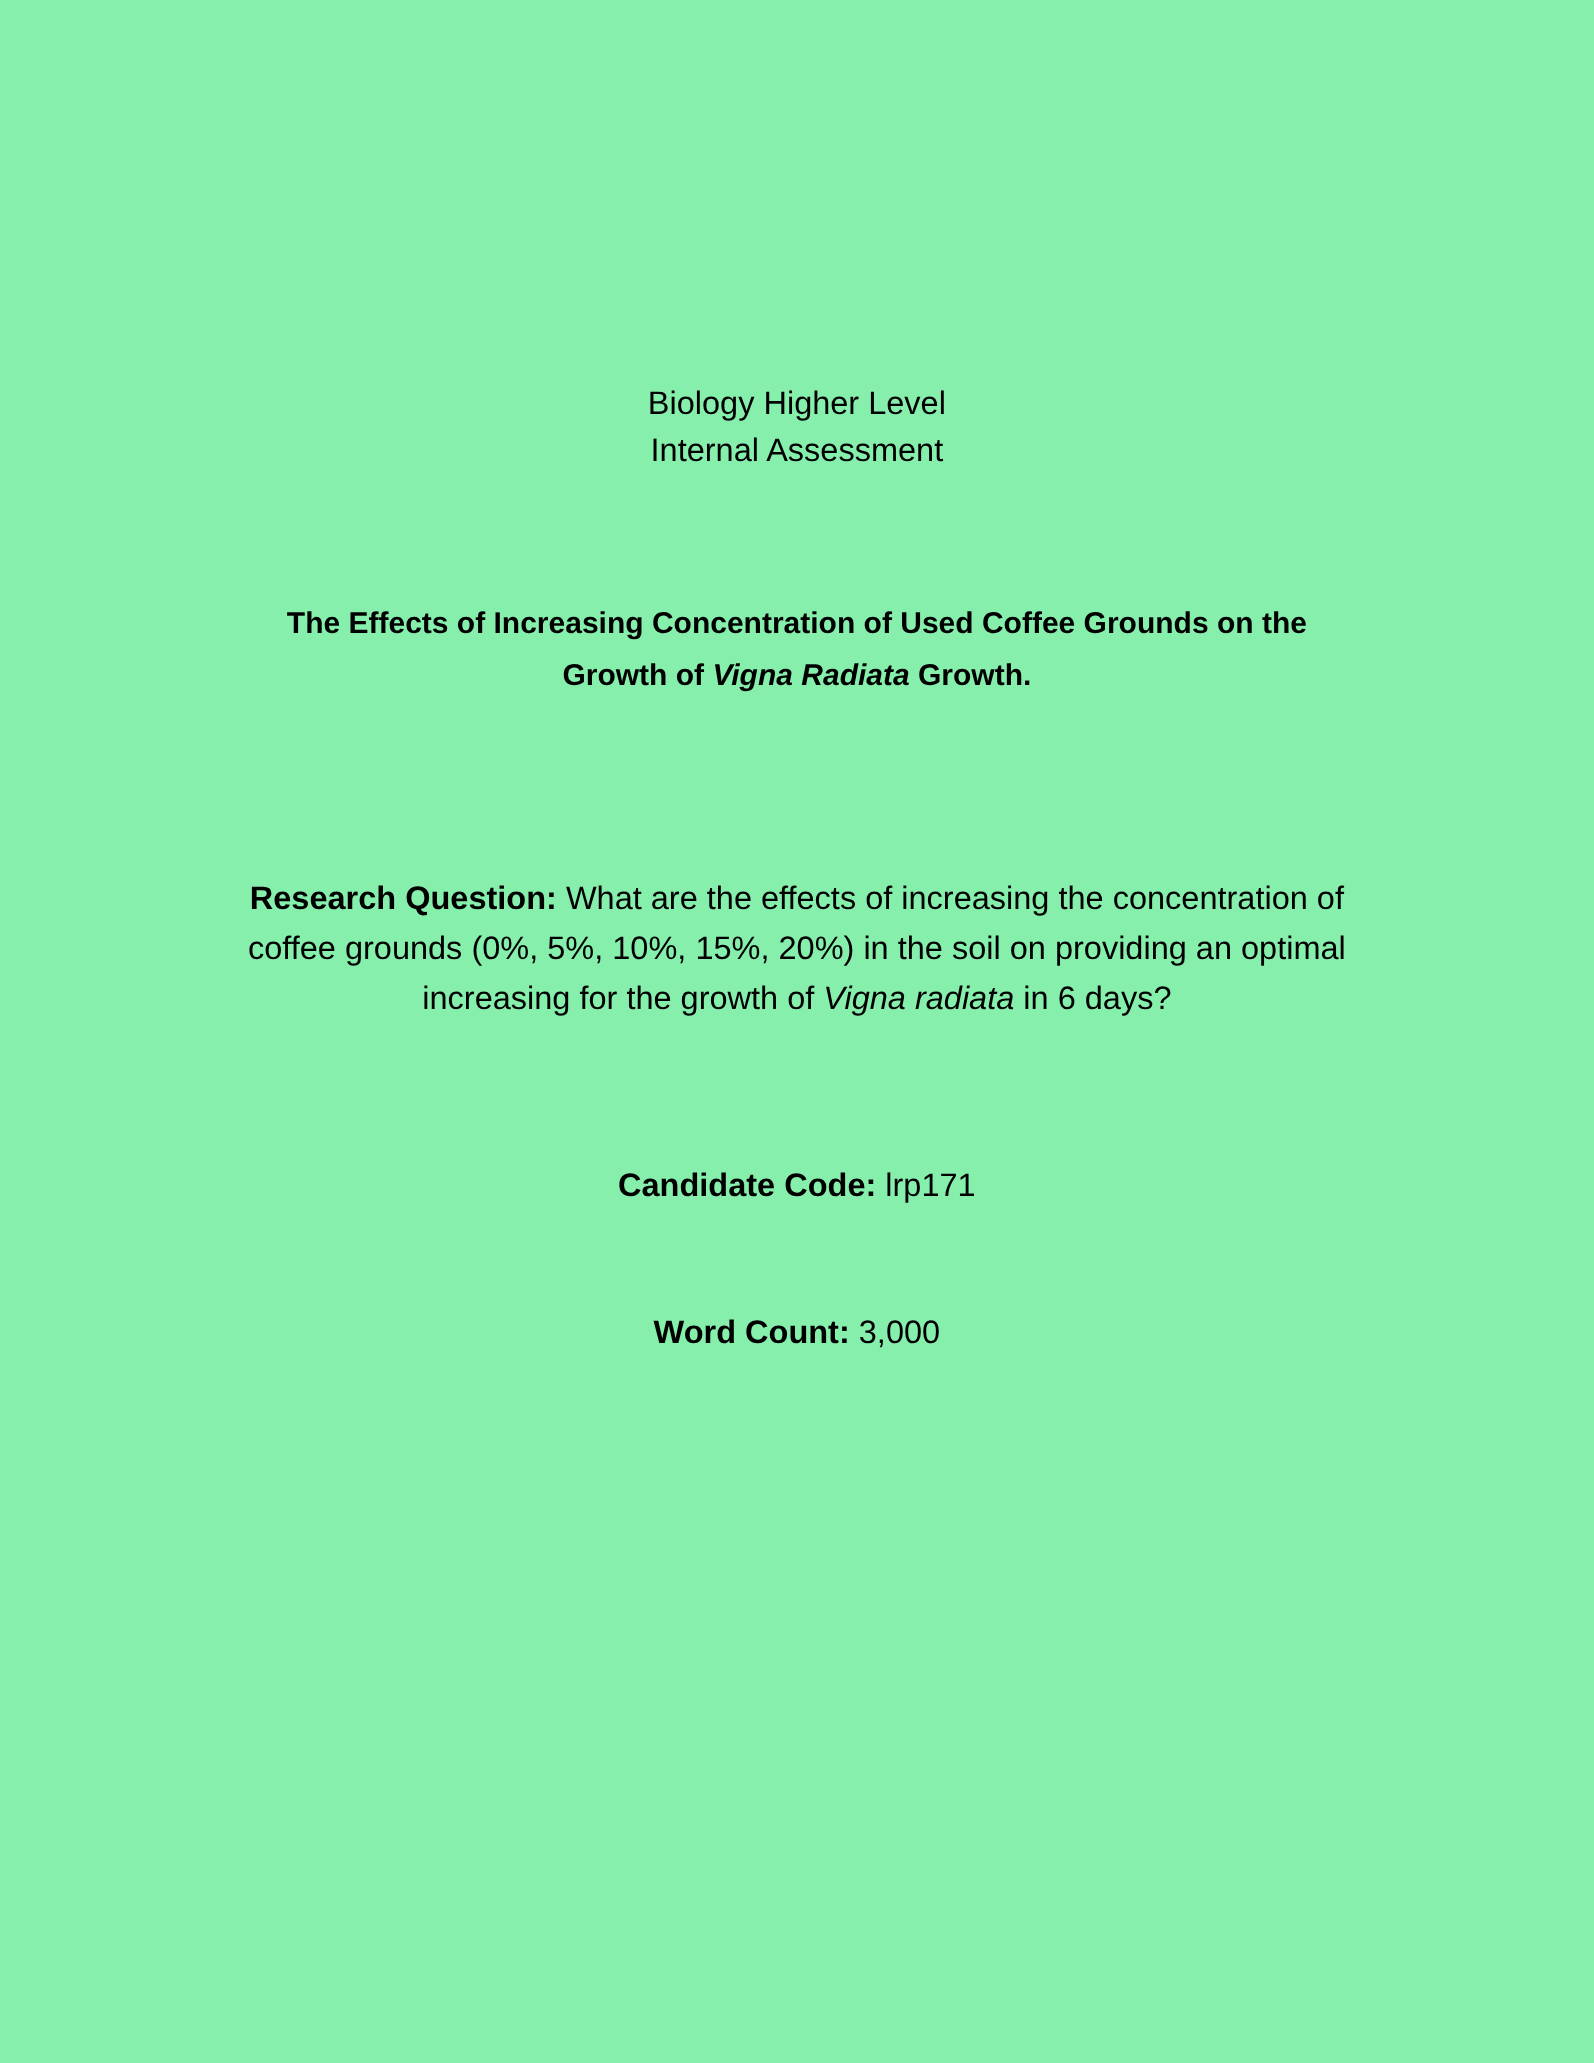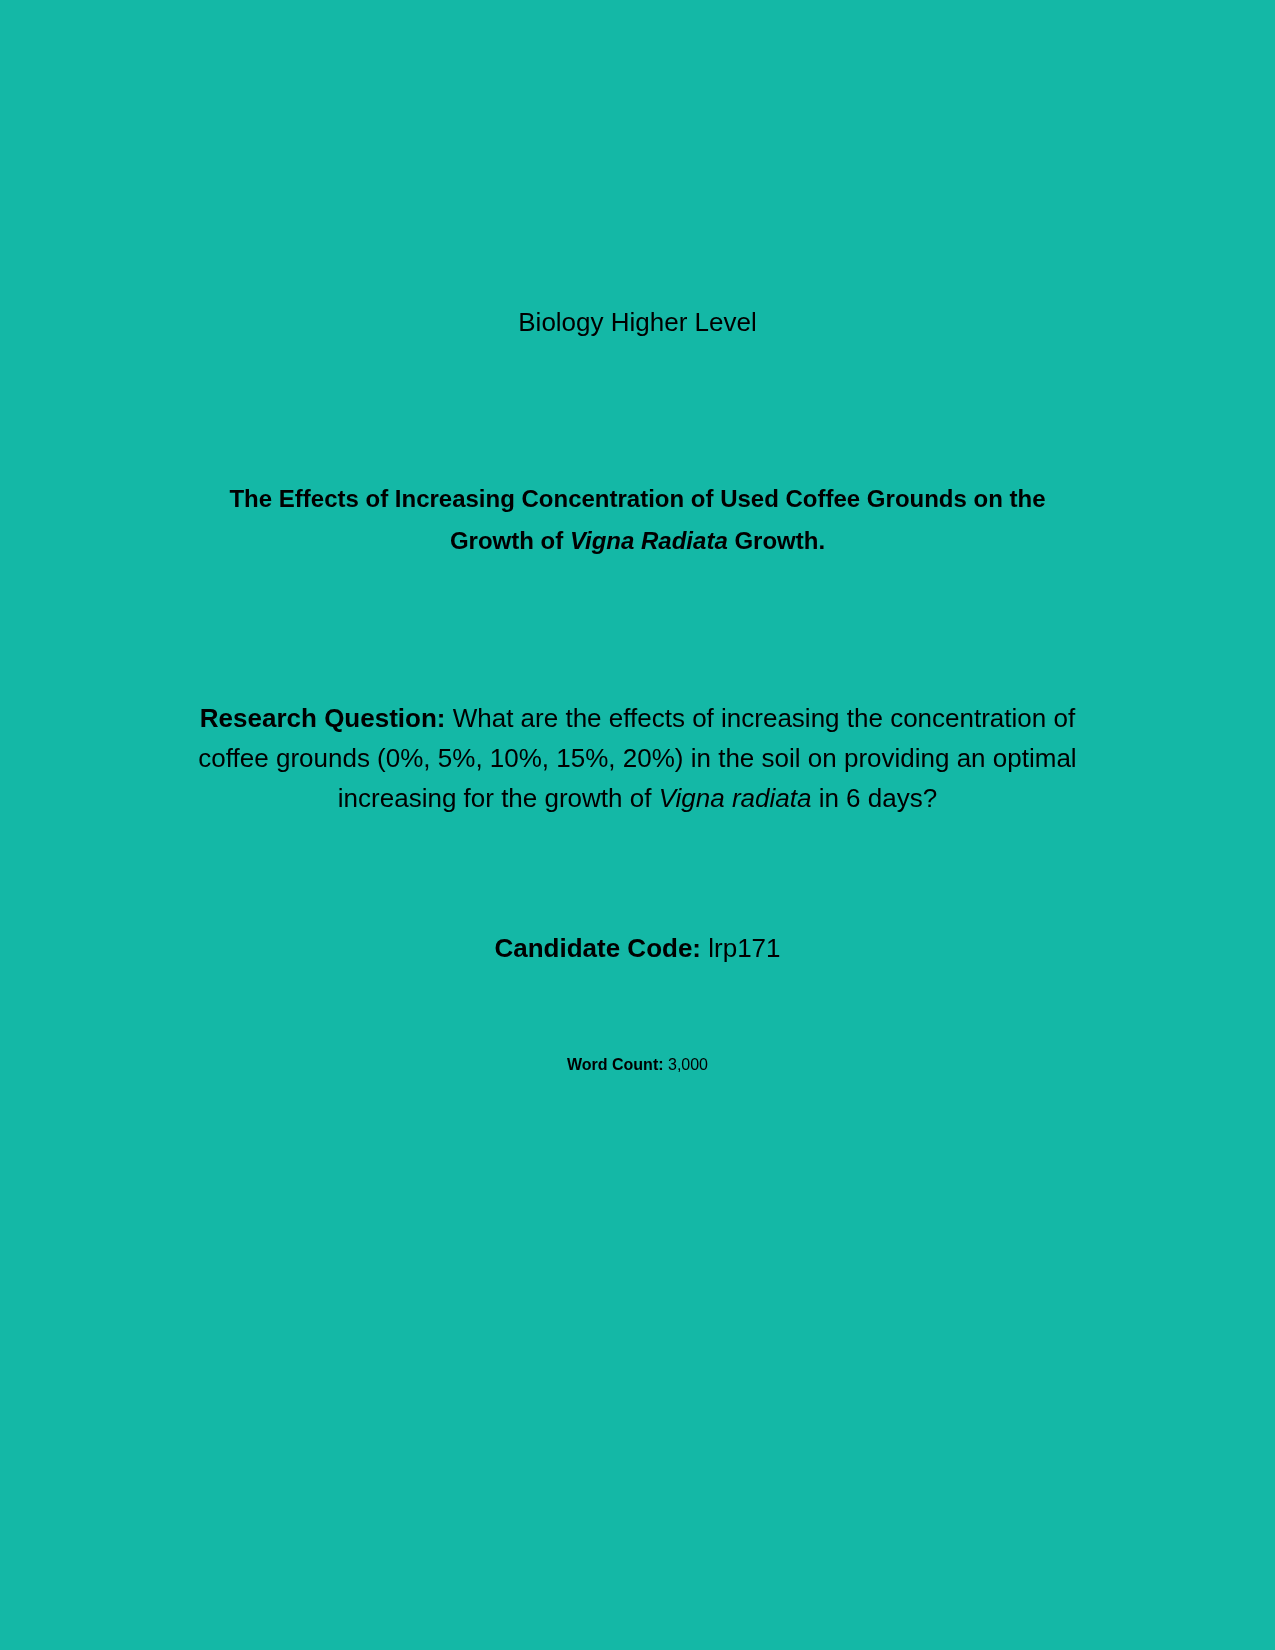--- a/index.html
+++ b/index.html
@@ -7,21 +7,21 @@
     background: #ffffff;
   }
   body {
     font-family: "Liberation Sans", sans-serif;
     color: #000000;
   }
   .page {
     position: relative;
     width: 1275px;
     height: 1650px;
-    background: #14b8a6;
+    background: #86efac;
     overflow: hidden;
   }
   .block {
     position: absolute;
     left: 140px;
     right: 140px;
     text-align: center;
   }
   .course-header {
     top: 303px;
@@ -41,33 +41,34 @@
     line-height: 40px;
     font-weight: 400;
   }
   .candidate-line {
     top: 932px;
     font-size: 26px;
     line-height: 32px;
   }
   .word-count-line {
     top: 1049px;
-    font-size: 16px;
+    font-size: 26px;
     line-height: 32px;
   }
   .b { font-weight: 700; }
   .i { font-style: italic; }
 </style>
 </head>
 <body>
 
 <div class="page">
 
   <div class="block course-header">
     <div>Biology Higher Level</div>
+    <div>Internal Assessment</div>
   </div>
 
   <div class="block doc-title">
     <div>The Effects of Increasing Concentration of Used Coffee Grounds on the</div>
     <div><span>Growth of </span><span class="i">Vigna Radiata</span><span> Growth.</span></div>
   </div>
 
   <div class="block research-question">
     <div><span class="b">Research Question:</span><span> What are the effects of increasing the concentration of</span></div>
     <div>coffee grounds (0%, 5%, 10%, 15%, 20%) in the soil on providing an optimal</div>

